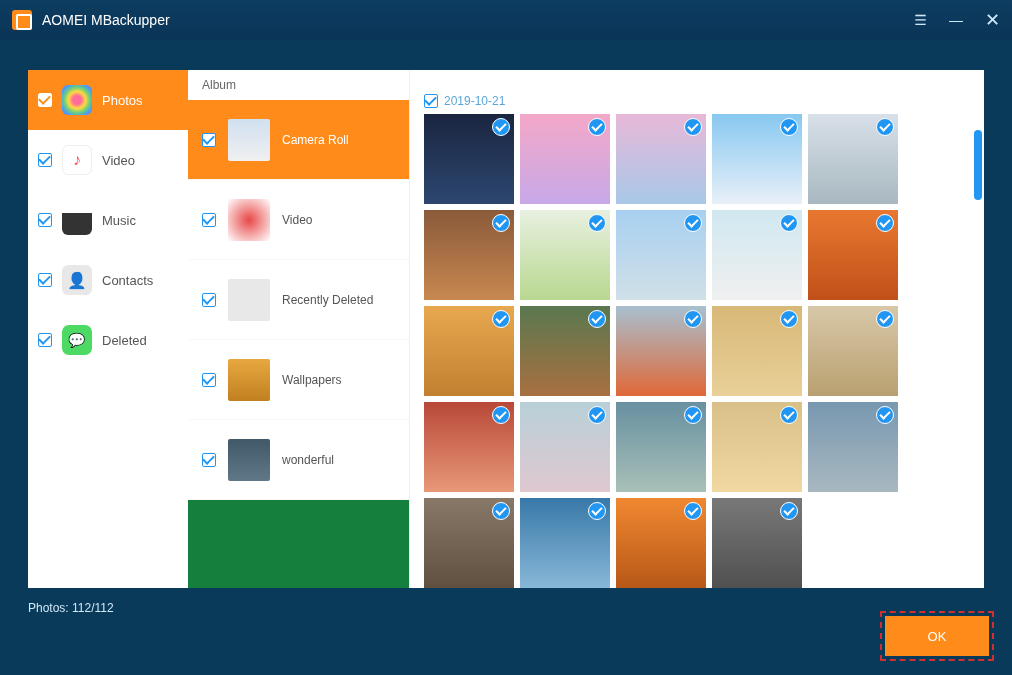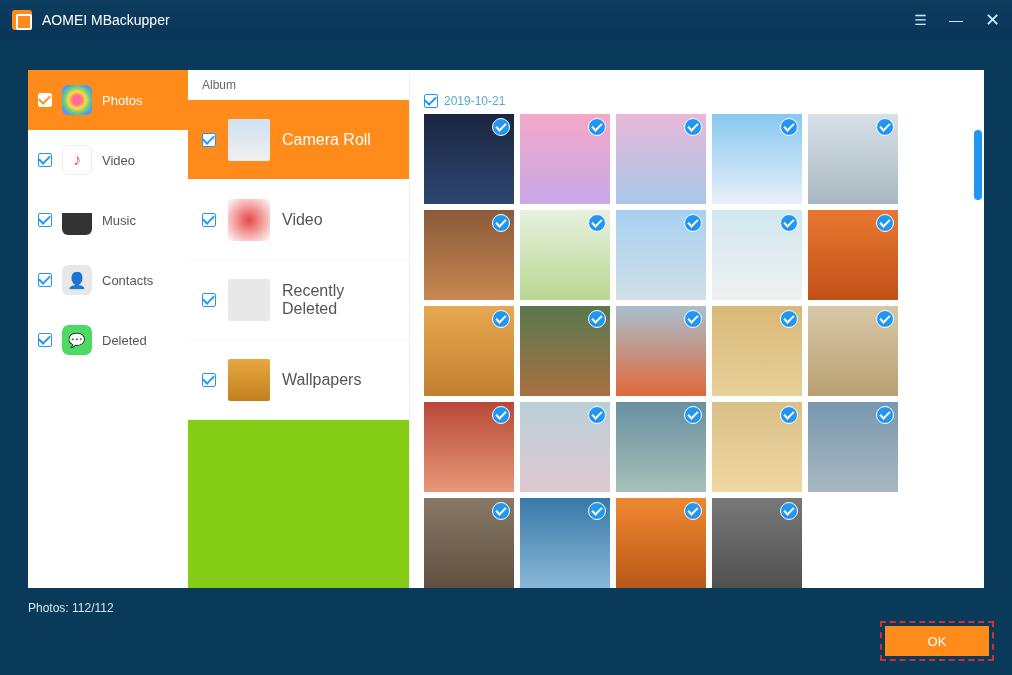--- a/index.html
+++ b/index.html
@@ -20,35 +20,35 @@
 .cat-item.active .cb.checked::after{border-color:#ff8c1a;background:none}
 .cat-item.active .cb{background:#fff}
 .cat-item.active .cb.checked::after{border-color:#ff8c1a}
 .cat-icon{width:30px;height:30px;border-radius:6px;flex-shrink:0}
 .ic-photos{background:radial-gradient(circle,#ff6b9d 20%,#ffd93d 40%,#6bcf7f 60%,#4d96ff 80%);background-color:#f5f5f5}
 .ic-music{background:#fff;border:1px solid #eee;display:flex;align-items:center;justify-content:center;color:#ff4757;font-size:16px}
 .ic-videos{background:#333;position:relative}
 .ic-videos::before{content:"";position:absolute;left:0;top:0;right:0;height:8px;background:#fff}
 .ic-contacts{background:#e8e8e8;display:flex;align-items:center;justify-content:center;font-size:16px}
 .ic-messages{background:#4cd964;border-radius:7px;display:flex;align-items:center;justify-content:center;color:#fff;font-size:14px}
-.albums{width:222px;background:#84cc16;border-right:1px solid #eee}
+.albums{width:222px;background:#15803d;border-right:1px solid #eee}
 .albums-hdr{height:30px;padding:8px 14px;font-size:12px;color:#666;background:#fff}
-.album-item{height:80px;display:flex;align-items:center;padding:0 14px;gap:12px;cursor:pointer;font-size:16px;color:#555;background:#fff;border-bottom:1px solid #f8f8f8}
+.album-item{height:80px;display:flex;align-items:center;padding:0 14px;gap:12px;cursor:pointer;font-size:12px;color:#555;background:#fff;border-bottom:1px solid #f8f8f8}
 .album-item.active{background:#ff8c1a;color:#fff}
 .album-thumb{width:42px;height:42px;background:#ddd;flex-shrink:0;border-radius:2px}
 .grid{flex:1;padding:24px 14px;overflow:hidden;position:relative}
 .date-hdr{display:flex;align-items:center;gap:6px;font-size:12px;color:#5aa7d8;margin-bottom:6px}
 .photos{display:grid;grid-template-columns:repeat(5,90px);gap:6px}
 .photo{width:90px;height:90px;position:relative;cursor:pointer}
 .photo .badge{position:absolute;right:4px;top:4px;width:18px;height:18px;background:#2196f3;border-radius:50%;border:1.5px solid #fff}
 .photo .badge::after{content:"";position:absolute;left:5px;top:2px;width:4px;height:8px;border:solid #fff;border-width:0 2px 2px 0;transform:rotate(45deg)}
 .scrollbar{position:absolute;right:2px;top:60px;width:8px;height:70px;background:#2196f3;border-radius:4px}
 .footer{position:absolute;left:28px;bottom:60px;color:#cfe8f5;font-size:12px}
 .okwrap{position:absolute;right:18px;bottom:14px;border:2px dashed #d32f2f;padding:3px}
-.okbtn{width:104px;height:30px;background:#ff8c1a;color:#fff;border:none;font-size:13px;cursor:pointer}
+.okbtn{width:104px;height:40px;background:#ff8c1a;color:#fff;border:none;font-size:13px;cursor:pointer}
 
 .g1{background:linear-gradient(#1a2540,#2d4770)}
 .g2{background:linear-gradient(#f4a8c8,#c8a8e8)}
 .g3{background:linear-gradient(#e8b8d8,#a8c8e8)}
 .g4{background:linear-gradient(#88c8f0,#e8f0f8)}
 .g5{background:linear-gradient(#d8e0e8,#a8b8c0)}
 .g6{background:linear-gradient(#8a5a3a,#c88850)}
 .g7{background:linear-gradient(#e8f0e0,#b8d890)}
 .g8{background:linear-gradient(#a8d0f0,#d0e0e8)}
 .g9{background:linear-gradient(#d0e8f0,#f0f0f0)}
@@ -131,20 +131,25 @@
         <div class="album-item">
           <div class="cb checked"></div>
   <div class="album-thumb th3"></div>
   <span>Recently Deleted</span>
         </div>
         <div class="album-item">
           <div class="cb checked"></div>
   <div class="album-thumb th5"></div>
   <span>Wallpapers</span>
         </div>
+        <div class="album-item">
+          <div class="cb checked"></div>
+  <div class="album-thumb th6"></div>
+  <span>wonderful</span>
+        </div>
       </div>
   </div>
   <div class="grid">
     <div class="date-hdr">
       <div class="cb checked"></div>
       <span>2019-10-21</span>
     </div>
     <div class="photos" id="photos">
         <div class="photo g1">
           <div class="badge"></div>

